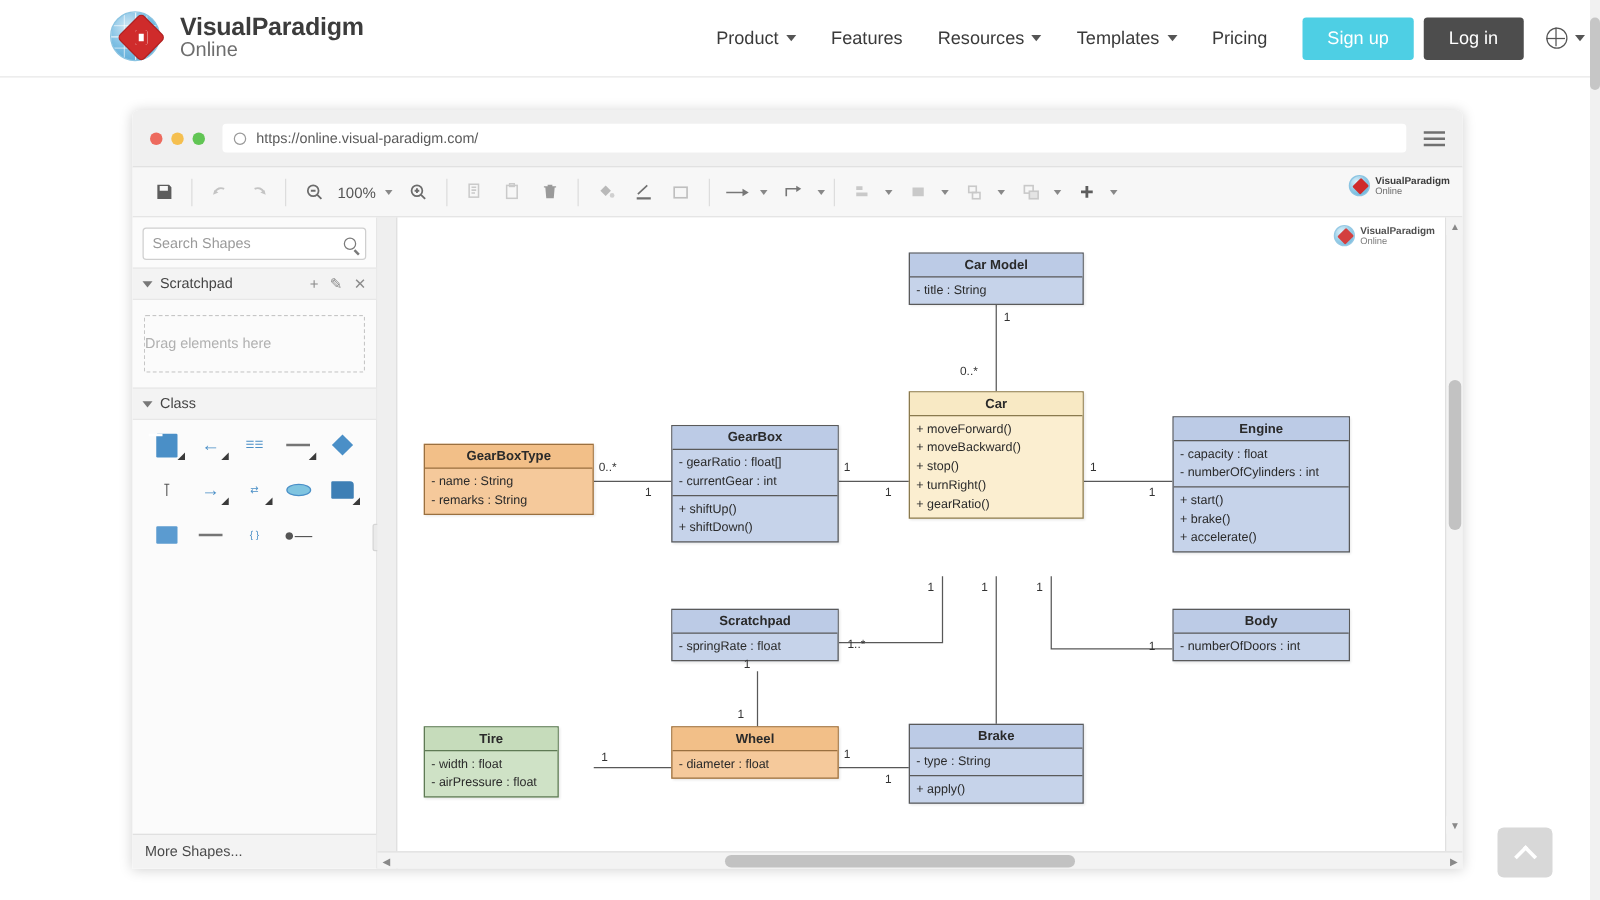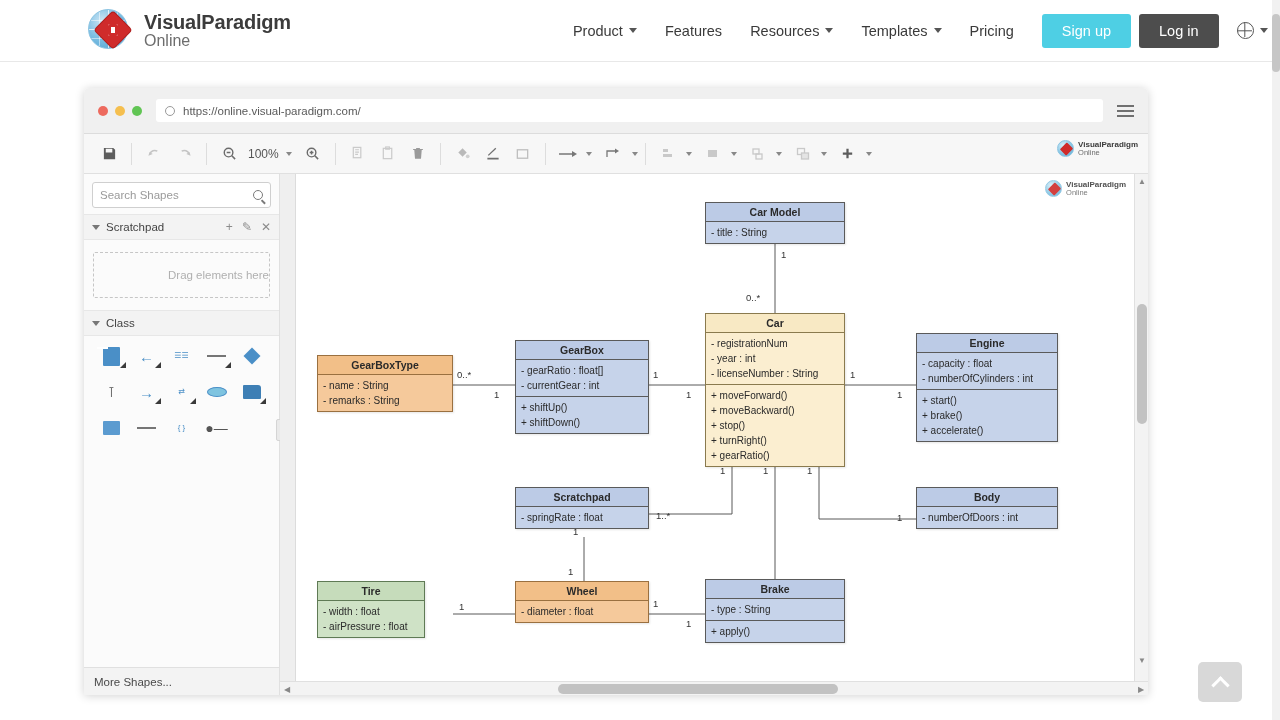--- a/index.html
+++ b/index.html
@@ -71,21 +71,21 @@
   }
   .globe-sm::before { content:""; position:absolute; left: 50%; top:-1px; width:1.4px; height:15px; background:#555; transform:translateX(-50%);}
   .globe-sm::after { content:""; position:absolute; top: 50%; left:-1px; width:15px; height:1.4px; background:#555; transform:translateY(-50%);}
 
   
   .page-scroll { position:absolute; right:0; top:0; width:8px; height:720px; background:#f1f1f1; }
   .page-scroll-thumb { position:absolute; right:0; top:14px; width:8px; height:58px; background:#c6c6c6; border-radius:4px;}
 
   
   .browser {
-    position: absolute; left: 84px; top: 88px;
+    position: absolute; left: 106px; top: 88px;
     width: 1064px; height: 607px;
     background: #ffffff;
     border-radius: 5px 5px 0 0;
     box-shadow: 0 1px 10px rgba(0,0,0,.18);
     overflow: hidden;
   }
   .browser-bar {
     height: 46px; background: #f0f0f0; display: flex; align-items: center;
     padding: 0 14px; border-bottom: 1px solid #dcdcdc;
   }
@@ -139,21 +139,21 @@
   .sec-head {
     display: flex; align-items: center; height: 26px; padding: 0 8px;
     font-size: 11.5px; color: #444; border-top: 1px solid #e7e7e7; border-bottom: 1px solid #e7e7e7;
     background: #f3f3f3;
   }
   .tri { width:0;height:0;border-left:4px solid transparent;border-right:4px solid transparent;border-top:5px solid #777; margin-right:6px;}
   .sec-head .sp { flex: 1; }
   .sec-ico { color:#8b8b8b; font-size:12px; margin-left:9px; cursor:pointer; }
   .scratch-area {
     margin: 12px 9px; height: 46px; border: 1px dashed #c6c6c6; border-radius: 2px;
-    display: flex; align-items: center; justify-content: flex-end;
+    display: flex; align-items: center; justify-content: flex-start;
     font-size: 11.5px; color: #b0b0b0;
   }
   .shapes { padding: 9px 10px; display: grid; grid-template-columns: repeat(5, 1fr); row-gap: 14px; }
   .shape { height: 22px; display: flex; align-items: center; justify-content: center; cursor: pointer; position: relative; }
   .sh-sq { width: 17px; height: 19px; background: #4a8fc7; border-radius: 1px; }
   .sh-sq i{ position:absolute; left:3px; top:2px; width:11px; height:2px; background:#fff; }
   .sh-arrow-l { color:#4a8fc7; font-size: 15px; }
   .sh-txt { font-size: 8px; color:#4a8fc7; line-height:1; }
   .sh-line { width: 19px; height: 2px; background: #757575; }
   .sh-diamond { width: 12px; height: 12px; background: #4a8fc7; transform: rotate(45deg); }
@@ -568,25 +568,20 @@
           <div class="node c-blue" style="left:409px; top:28px; width:140px;">
             <div class="title">Car Model</div>
             <div class="compartment">
               <div>- title : String</div>
             </div>
           </div>
 
           <div class="node c-yellow" style="left:409px; top:139px; width:140px;">
             <div class="title">Car</div>
             <div class="compartment">
-              <div>- registrationNum</div>
-              <div>- year : int</div>
-              <div>- licenseNumber : String</div>
-            </div>
-            <div class="compartment">
               <div>+ moveForward()</div>
               <div>+ moveBackward()</div>
               <div>+ stop()</div>
               <div>+ turnRight()</div>
               <div>+ gearRatio()</div>
             </div>
           </div>
 
           <div class="node c-blue" style="left:219px; top:166px; width:134px;">
             <div class="title">GearBox</div>

